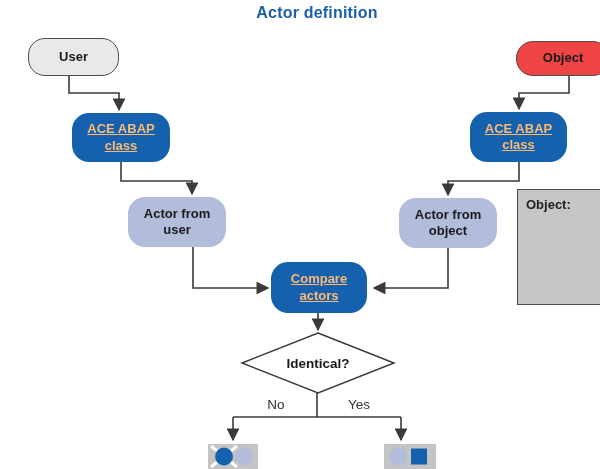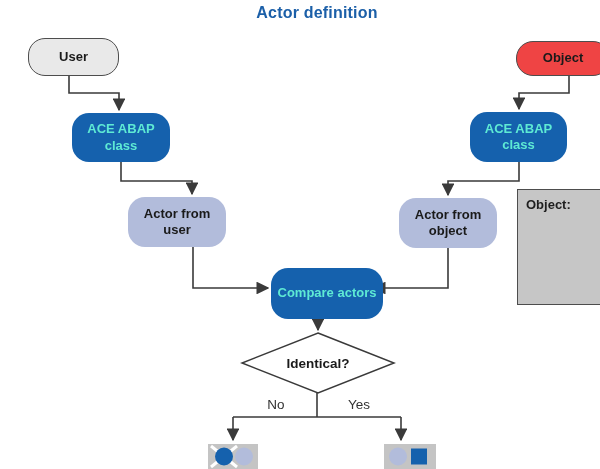--- a/index.html
+++ b/index.html
@@ -10,21 +10,21 @@
   }
   .title{
     position:absolute;left:0;top:4px;width:586px;text-align:center;
     font-size:16px;font-weight:bold;color:#1b5fa8;letter-spacing:0.2px;
   }
   .node{
     position:absolute;display:flex;align-items:center;justify-content:center;
     text-align:center;font-size:13px;font-weight:bold;line-height:1.25;
     color:#1a1a1a;box-sizing:border-box;padding:0 4px;border-radius:17px;
   }
-  .blue{background:#1561ad;color:#5eead4;}
+  .blue{background:#1561ad;color:#fdba74;text-decoration:underline;}
   .lav{background:#b2bcdb;}
   .gray-bordered{background:#ef4444;border:1.5px solid #4d4d4d;}
   .lightgray-bordered{background:#e9e9e9;border:1.5px solid #4d4d4d;}
   .panel{
     position:absolute;left:493px;top:189px;width:104px;height:116px;
     background:#c6c6c6;border:1.5px solid #4d4d4d;box-sizing:border-box;
     padding:7px 4px 4px 8px;color:#1f1f1f;
   }
   .panel-heading{font-size:13px;font-weight:bold;margin-bottom:3px;}
   .panel ul{margin:0;padding-left:13px;font-size:12px;line-height:1.3;}
@@ -78,21 +78,21 @@
   <div class="node gray-bordered" style="left:492px;top:41px;width:94px;height:35px">Object</div>
 
   <div class="node blue" style="left:48px;top:113px;width:98px;height:49px">ACE ABAP class</div>
 
   <div class="node blue" style="left:446px;top:112px;width:97px;height:50px">ACE ABAP class</div>
 
   <div class="node lav" style="left:104px;top:197px;width:98px;height:50px">Actor from user</div>
 
   <div class="node lav" style="left:375px;top:198px;width:98px;height:50px">Actor from object</div>
 
-  <div class="node blue" style="left:247px;top:268px;width:112px;height:51px">Compare actors</div>
+  <div class="node blue" style="left:247px;top:262px;width:96px;height:51px">Compare actors</div>
 
   <div class="panel">
     <div class="panel-heading">Object:</div>
   </div>
 
   <svg class="overlay" style="left:216px;top:331px" width="156" height="64">
     <polygon points="78,2 154,32 78,62 2,32" fill="#ffffff" stroke="#3a3a3a" stroke-width="1.5"></polygon>
   </svg>
   <div class="diamond-label">Identical?</div>
 

